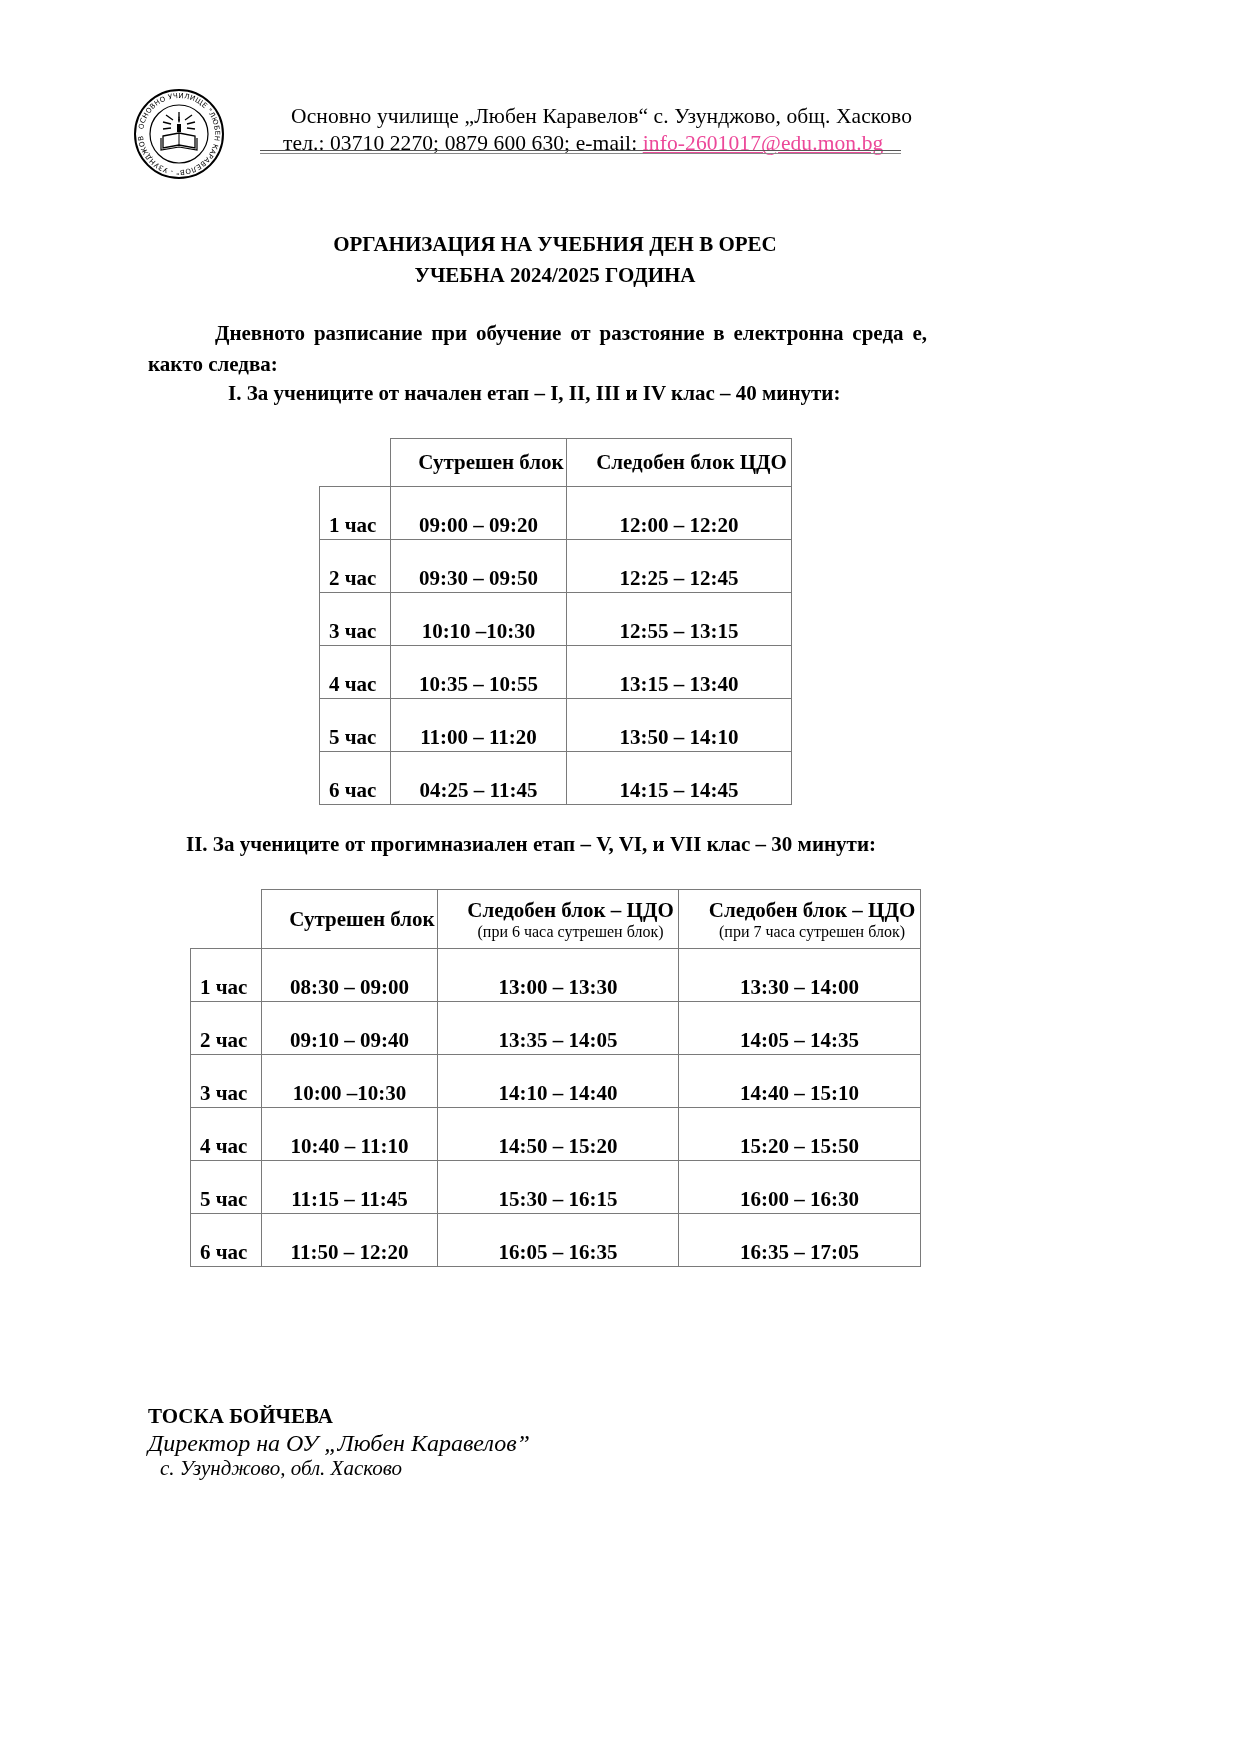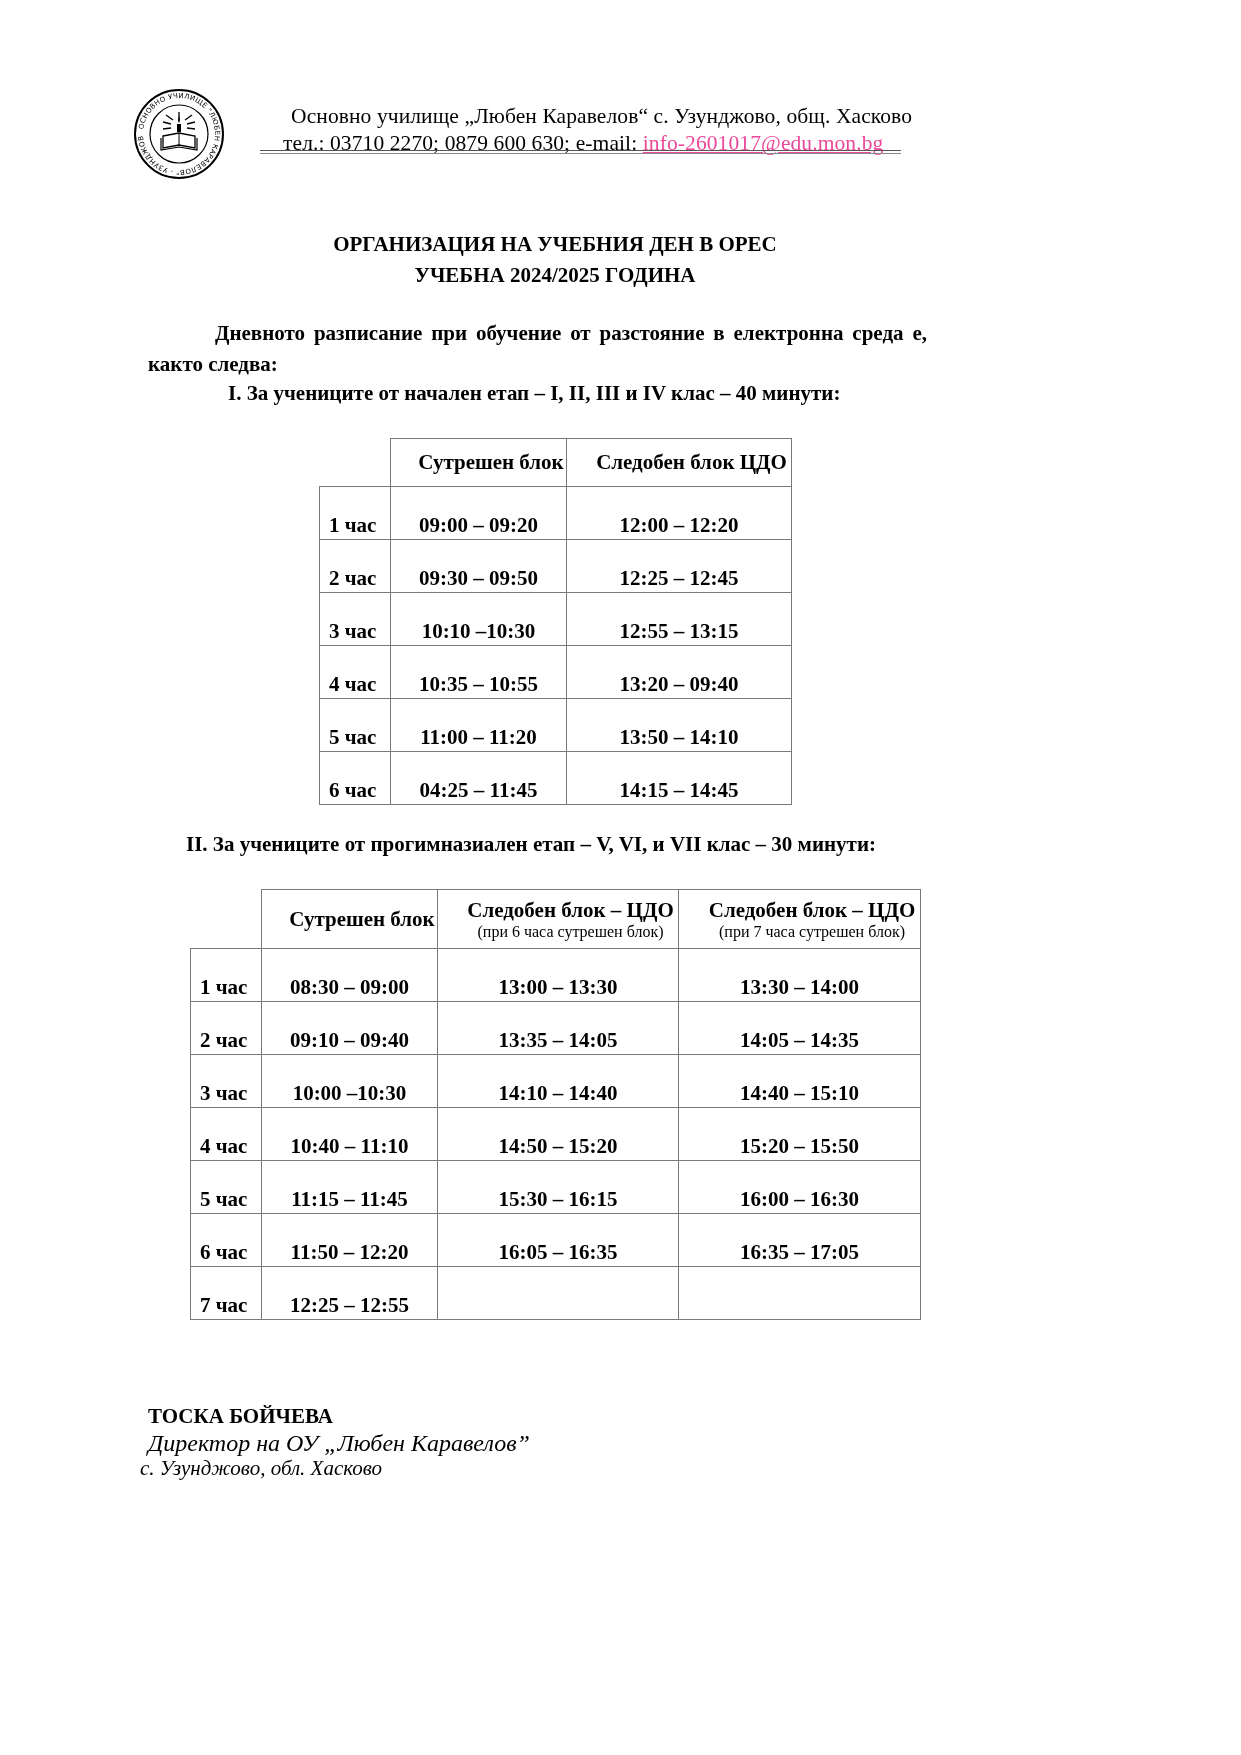--- a/index.html
+++ b/index.html
@@ -40,21 +40,21 @@
   #tbl1 tr.head td { height: 47px; }
   #tbl1 tr.row td { height: 51px; padding-bottom: 1px; }
 
   #tbl2 { left: 190px; top: 889px; width: 730px; }
   #tbl2 tr.head td { height: 58px; }
   #tbl2 tr.row td { height: 51px; padding-bottom: 1px; }
 
   
   .sig-name { left: 148px; top: 1404px; font-weight: bold; font-size: 21px; }
   .sig-role { left: 148px; top: 1430px; font-style: italic; font-size: 24px; }
-  .sig-loc  { left: 140px; top: 1456px; font-style: italic; font-size: 21px; }
+  .sig-loc  { left: 160px; top: 1456px; font-style: italic; font-size: 21px; }
 </style>
 </head>
 <body>
 
 <div class="abs logo">
   <svg width="92" height="92" viewBox="0 0 92 92">
     <circle cx="46" cy="46" r="44" fill="none" stroke="#000" stroke-width="2"></circle>
     <circle cx="46" cy="46" r="29" fill="none" stroke="#000" stroke-width="1.2"></circle>
     <defs>
       <path id="ringpath" d="M 46 46 m -36 0 a 36 36 0 1 1 72 0 a 36 36 0 1 1 -72 0"></path>
@@ -119,21 +119,21 @@
     <td>12:25 – 12:45</td>
   </tr>
   <tr class="row">
     <td class="lbl">3 час</td>
     <td>10:10 –10:30</td>
     <td>12:55 – 13:15</td>
   </tr>
   <tr class="row">
     <td class="lbl">4 час</td>
     <td>10:35 – 10:55</td>
-    <td>13:20 – 09:40</td>
+    <td>13:15 – 13:40</td>
   </tr>
   <tr class="row">
     <td class="lbl">5 час</td>
     <td>11:00 – 11:20</td>
     <td>13:50 – 14:10</td>
   </tr>
   <tr class="row">
     <td class="lbl">6 час</td>
     <td>04:25 – 11:45</td>
     <td>14:15 – 14:45</td>
@@ -194,24 +194,18 @@
     <td>11:15 – 11:45</td>
     <td>15:30 – 16:15</td>
     <td>16:00 – 16:30</td>
   </tr>
   <tr class="row">
     <td class="lbl">6 час</td>
     <td>11:50 – 12:20</td>
     <td>16:05 – 16:35</td>
     <td>16:35 – 17:05</td>
   </tr>
-  <tr class="row">
-    <td class="lbl">7 час</td>
-    <td>12:25 – 12:55</td>
-    <td></td>
-    <td></td>
-  </tr>
 </tbody>
   </table>
 
 <div class="abs sig-name">ТОСКА БОЙЧЕВА</div>
 <div class="abs sig-role">Директор на ОУ „Любен Каравелов”</div>
 <div class="abs sig-loc">с. Узунджово, обл. Хасково</div>
 
 </body></html>

